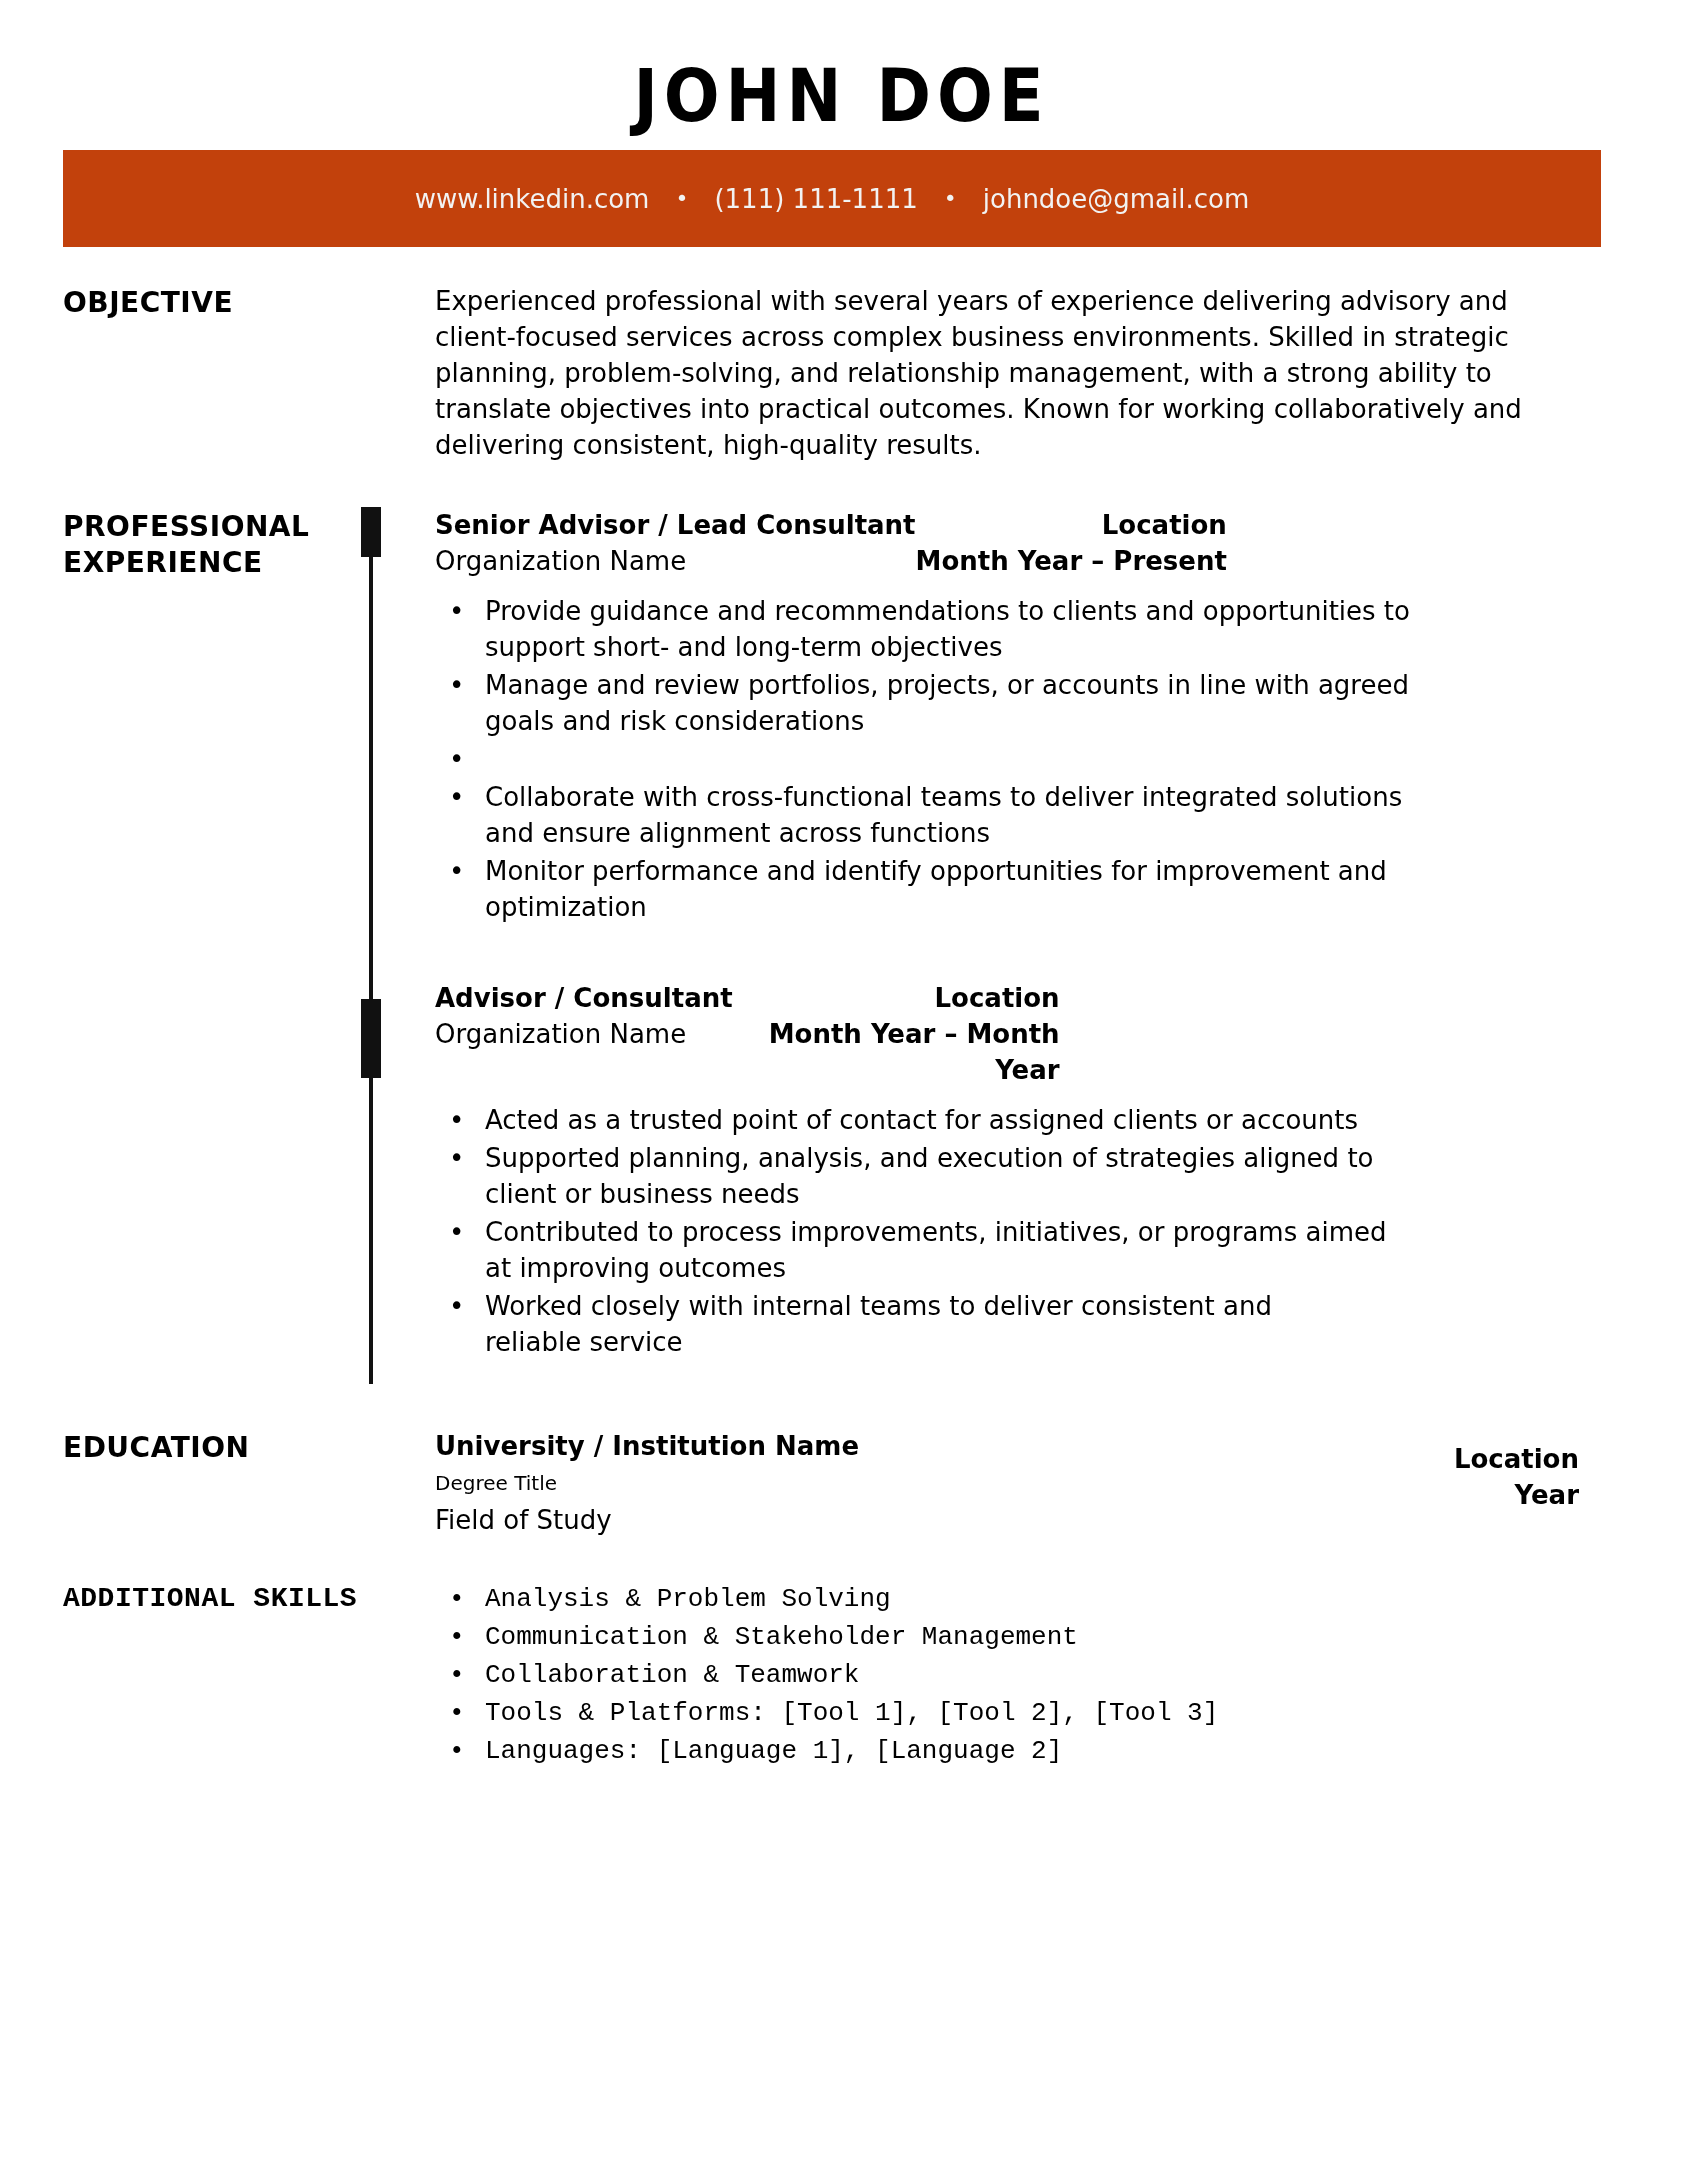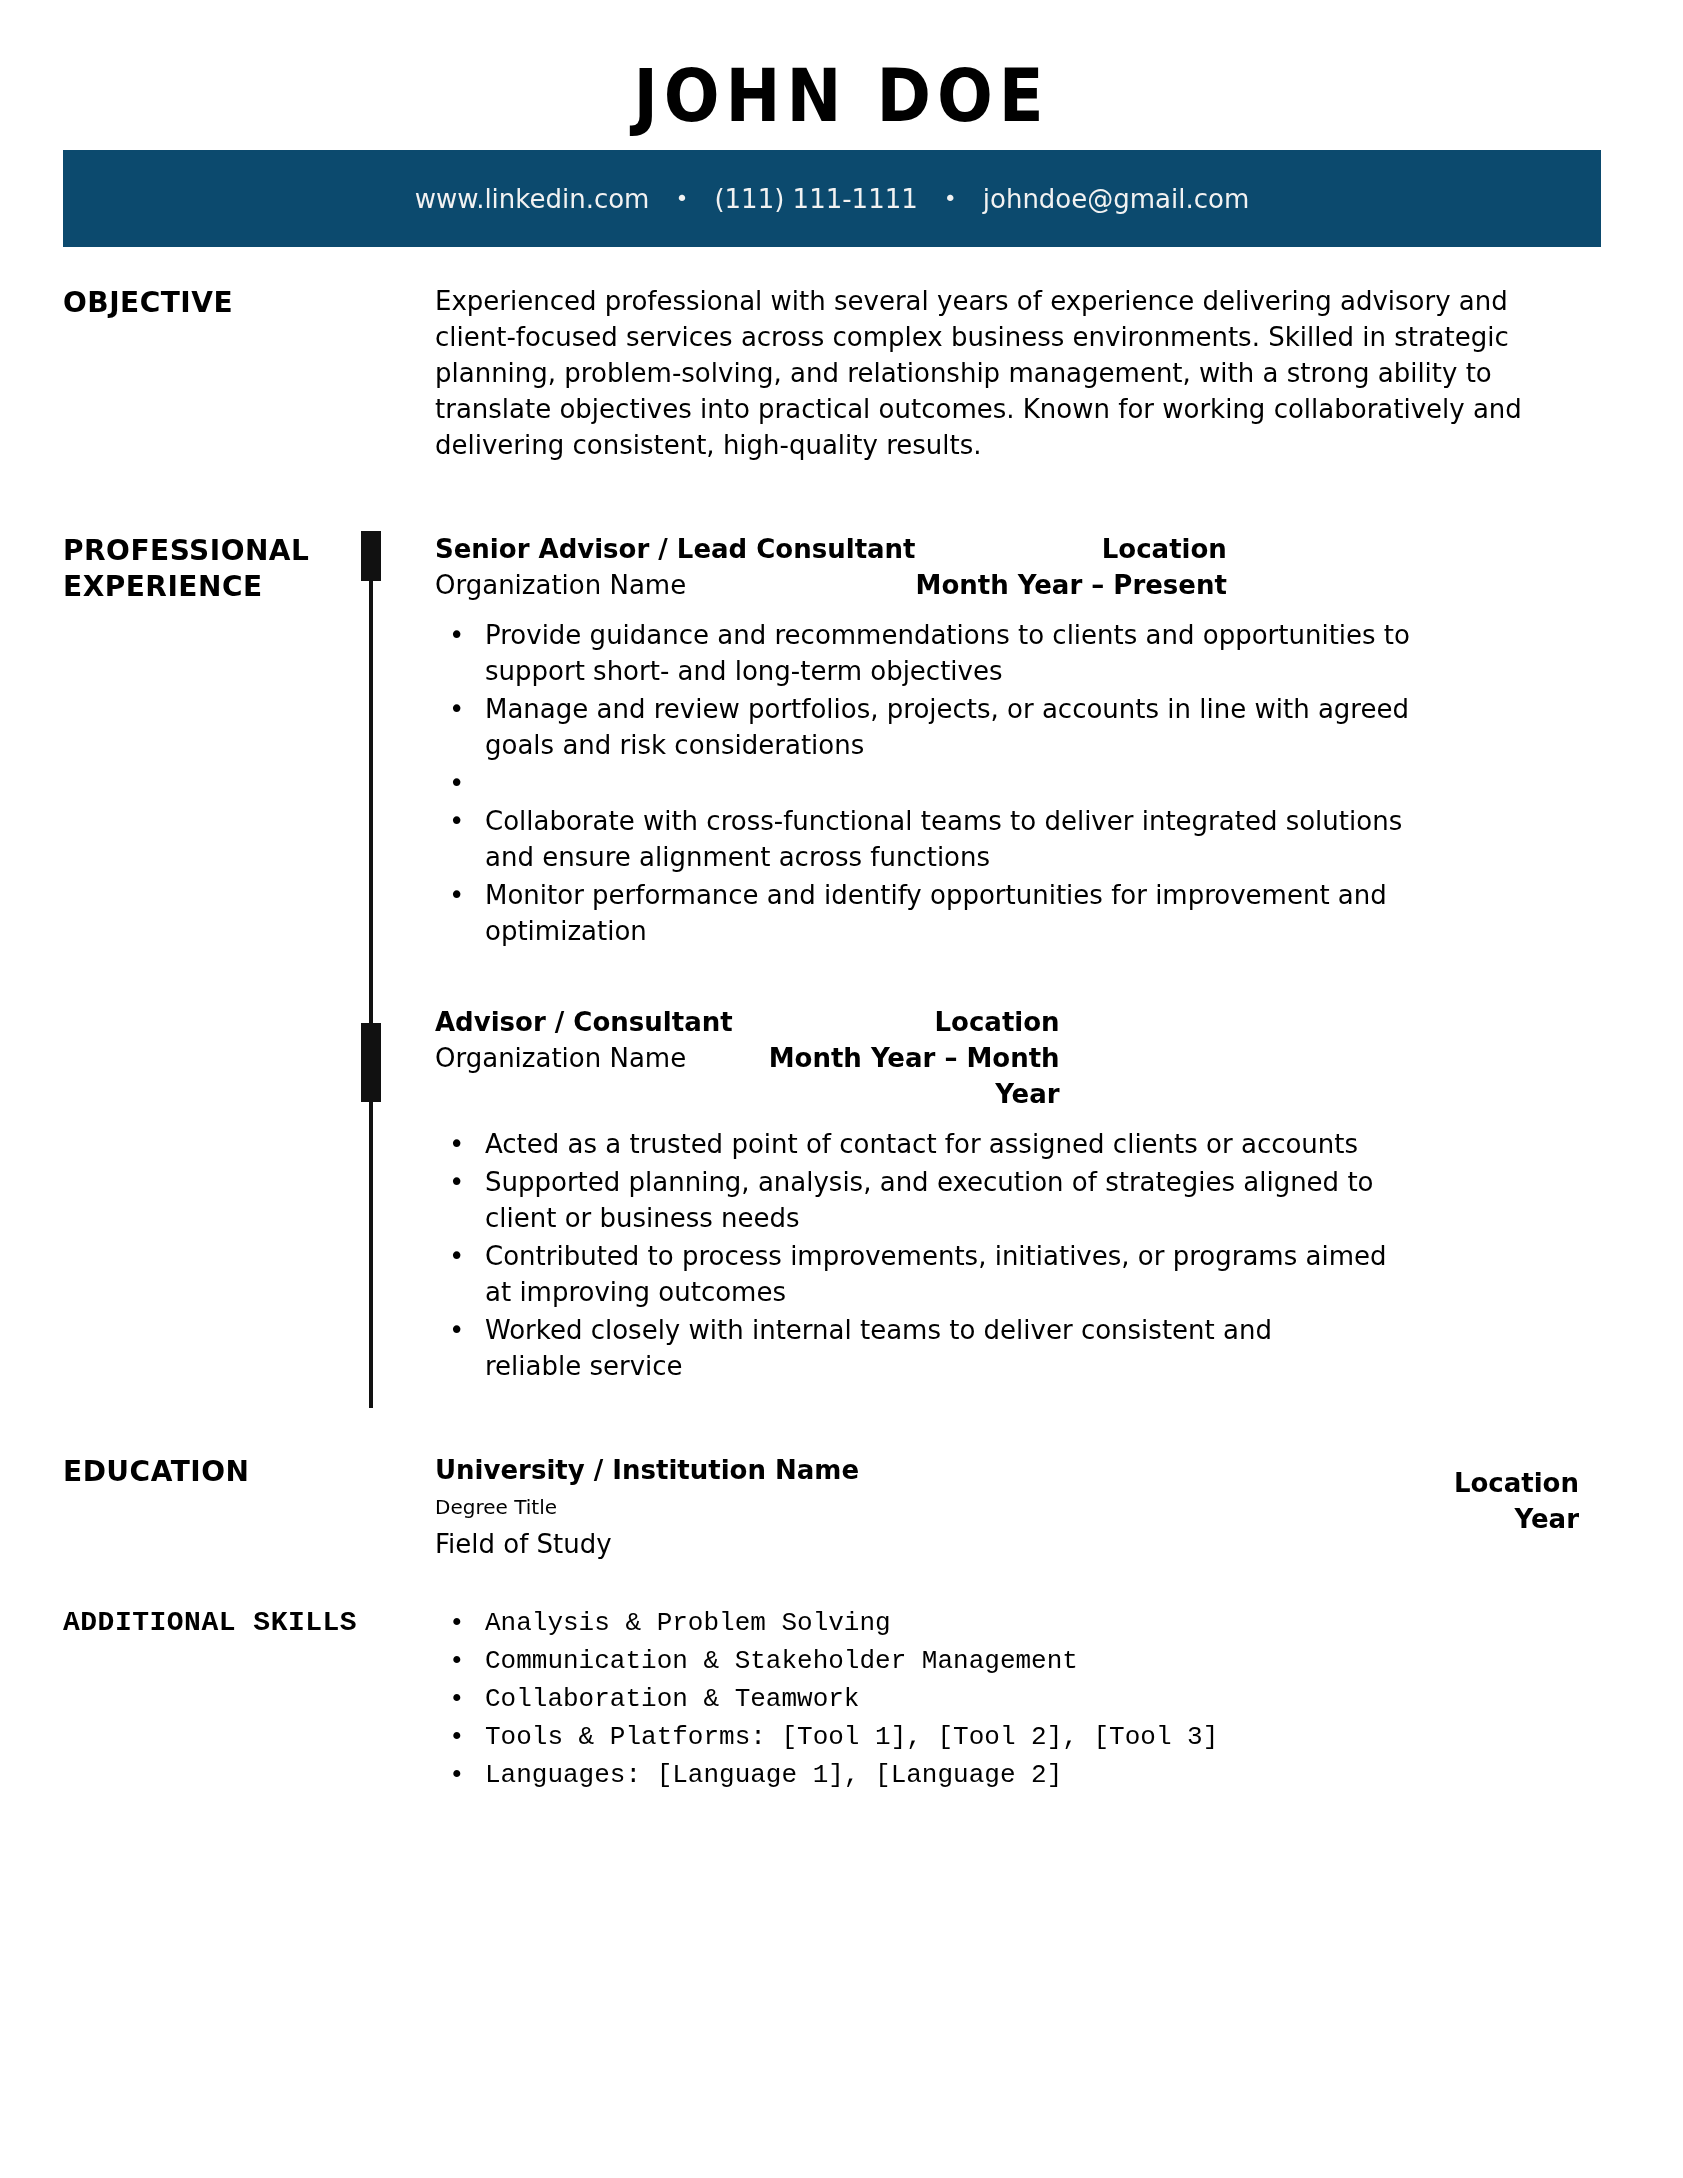--- a/index.html
+++ b/index.html
@@ -9,29 +9,29 @@
     font-family:"DejaVu Sans", sans-serif; position:relative; overflow:hidden;
   }
   
   .name {
     margin-top:57px; text-align:center;
     font-size:73px; font-weight:bold; letter-spacing:6px; line-height:77px;
     font-stretch:condensed; white-space:nowrap;
   }
   .banner {
     margin-left:63px; margin-top:16px; width:1538px; height:97px;
-    background:#0c4a6e; display:flex; align-items:center; justify-content:center;
+    background:#c2410c; display:flex; align-items:center; justify-content:center;
     gap:26px;
   }
   .banner span { color:#f2f2f2; font-size:26px; line-height:30px; }
   .banner .sep { font-size:22px; }
   
   .section { display:grid; margin-left:63px; width:1516px; }
   .sec-objective  { grid-template-columns:372px 1fr; margin-top:36px; }
-  .sec-experience { grid-template-columns:297px 75px 1fr; margin-top:68px; }
+  .sec-experience { grid-template-columns:297px 75px 1fr; margin-top:44px; }
   .sec-education  { grid-template-columns:372px 1fr; margin-top:45px; }
   .sec-skills     { grid-template-columns:372px 1fr; margin-top:40px;font-family:Liberation Mono, monospace; }
   .label {
     font-size:28px; font-weight:bold; line-height:36px; letter-spacing:0.5px;
     padding-top:2px;
   }
   .body-text { font-size:26px; line-height:36px; }
   .pre { white-space:pre-line; }
   
   .timeline { position:relative; height:876px; }

